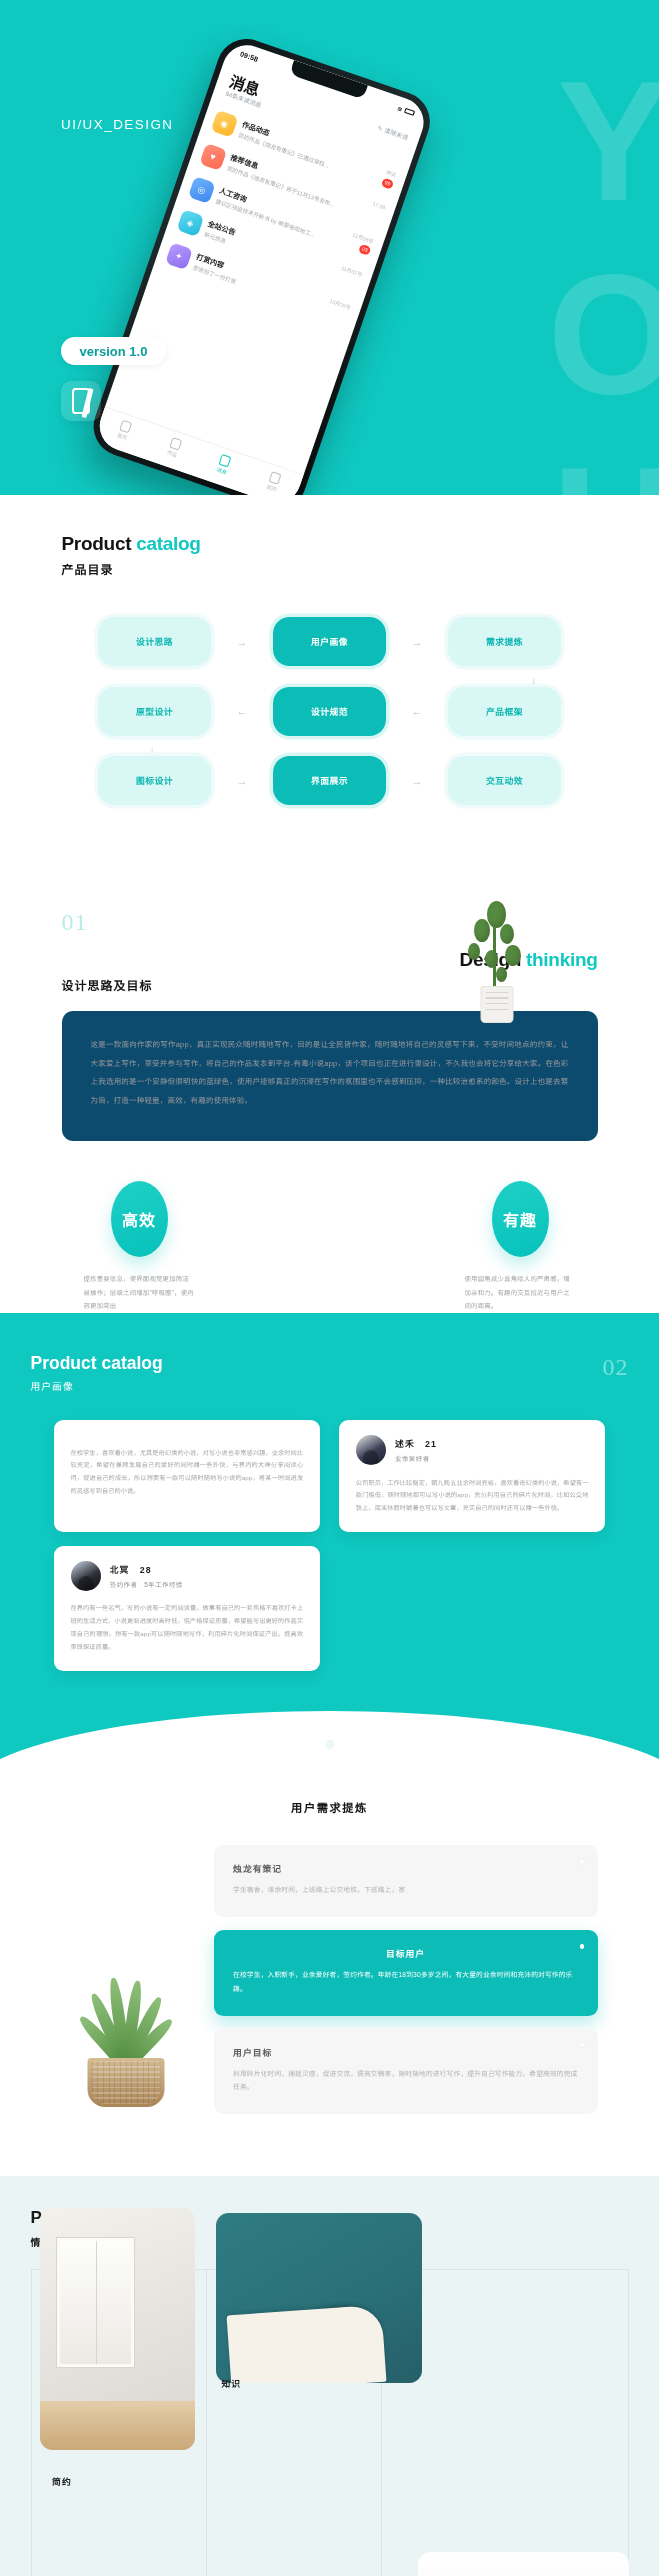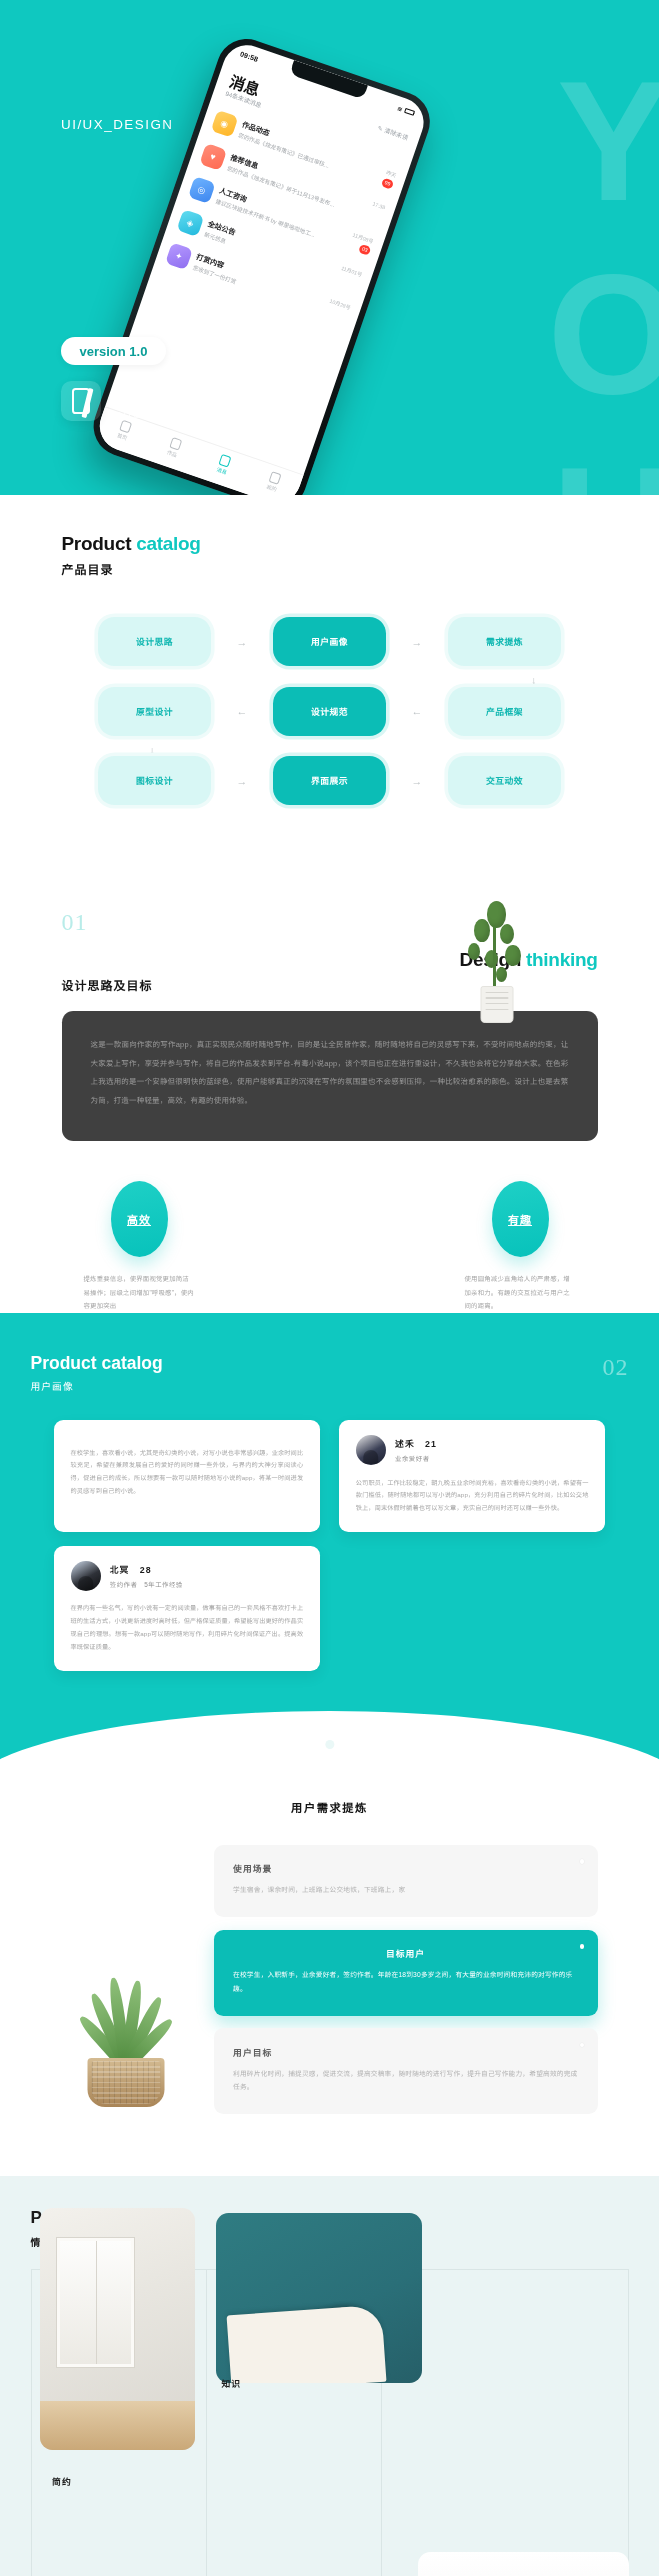--- a/index.html
+++ b/index.html
@@ -168,34 +168,33 @@
     border:0.5px solid #e4e3de;
   }
   .pot-lines{position:absolute;top:5.2px;left:4.1px;right:4.1px;}
   .pot-lines div{height:1.5px;background:#d7d6d1;margin-bottom:4.1px;border-radius:1px;}
   .cactus{position:absolute;bottom:32px;left:50%;transform:translateX(-50%);width:62px;height:90px;}
   .pad{position:absolute;background:#55893f;border-radius:50%;box-shadow:inset -2.6px -3.1px 5.2px rgba(0,0,0,0.14);}
   .stem{position:absolute;background:#4b7d37;border-radius:2.1px;}
 
   .para{
     margin:17.5px auto 0;width:536px;
-    background:#404040;border-radius:11.3px;padding:25px 29px 30px;
+    background:#0c4a6e;border-radius:11.3px;padding:25px 29px 30px;
     font-size:7.5px;line-height:2.5;color:#9a9a9a;letter-spacing:0.2px;
     text-align:justify;
   }
 
   .pillars{display:flex;justify-content:space-between;width:536px;margin:40px auto 0;}
   .pillar{width:155px;display:flex;flex-direction:column;align-items:center;}
   .blob{
     width:57px;height:76px;border-radius:50%;
     background:linear-gradient(170deg,#1ed0c6 0%,#07c2bb 100%);
     display:flex;align-items:center;justify-content:center;
-    color:#fff;font-size:11px;font-weight:700;letter-spacing:1px;
+    color:#fff;font-size:16px;font-weight:700;letter-spacing:1px;
     box-shadow:0 8.2px 15.5px rgba(15,200,192,0.25);
-    text-decoration:underline;
   }
   .pillar-txt{
     margin-top:15.5px;font-size:6.4px;line-height:2.1;color:#a4a4a4;
     width:111px;text-align:left;letter-spacing:0.2px;
   }
 
   
   .personas{
     position:relative;width:659px;background:#0fc8c0;padding:40px 0 0;overflow:hidden;
   }
@@ -579,21 +578,21 @@
           <div class="leaf" style="transform:translateX(-50%) rotate(8deg);height:87px;"></div>
           <div class="leaf" style="transform:translateX(-50%) rotate(26deg);height:77px;"></div>
           <div class="leaf" style="transform:translateX(-50%) rotate(44deg);height:65px;"></div>
         </div>
         <div class="basket"></div>
       </div>
 
       <div class="needcols">
         <div class="ncard grey">
           <div class="nc-dot"></div>
-          <div class="nc-t">使用场景</div>
+          <div class="nc-t">烛龙有策记</div>
           <div class="nc-d">学生宿舍，课余时间，上班路上公交地铁，下班路上，家</div>
         </div>
         <div class="ncard teal">
           <div class="nc-dot"></div>
           <div class="nc-t">目标用户</div>
           <div class="nc-d">在校学生，入职新手，业余爱好者，签约作者。年龄在18到30多岁之间，有大量的业余时间和充沛的对写作的乐趣。</div>
         </div>
         <div class="ncard grey">
           <div class="nc-dot"></div>
           <div class="nc-t">用户目标</div>

